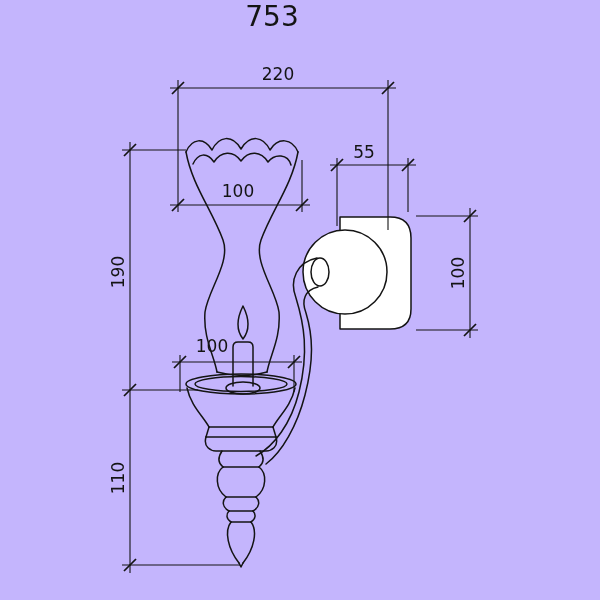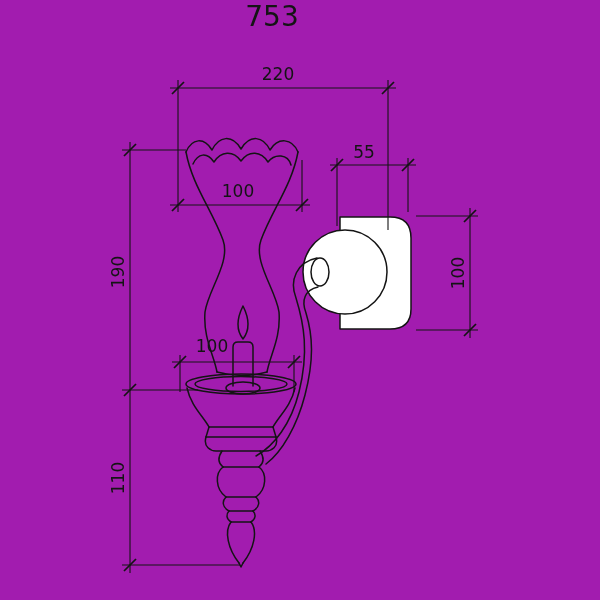--- a/index.html
+++ b/index.html
@@ -1,16 +1,16 @@
 <!DOCTYPE html>
 <html><head>
 <meta charset="utf-8">
 <style>
   html,body{margin:0;padding:0;background:#ffffff;}
-  #stage{width:600px;height:600px;background:#a21caf;position:relative;overflow:hidden;}
+  #stage{width:600px;height:600px;background:#c4b5fd;position:relative;overflow:hidden;}
   svg{display:block;}
   text{font-family:"DejaVu Sans","Liberation Sans",sans-serif;}
   .dim-text{font-size:17px;}
   .title-text{font-size:28px;}
 </style>
 </head>
 <body>
 
 <div id="stage">
 <svg width="600" height="600" viewBox="0 0 600 600">

